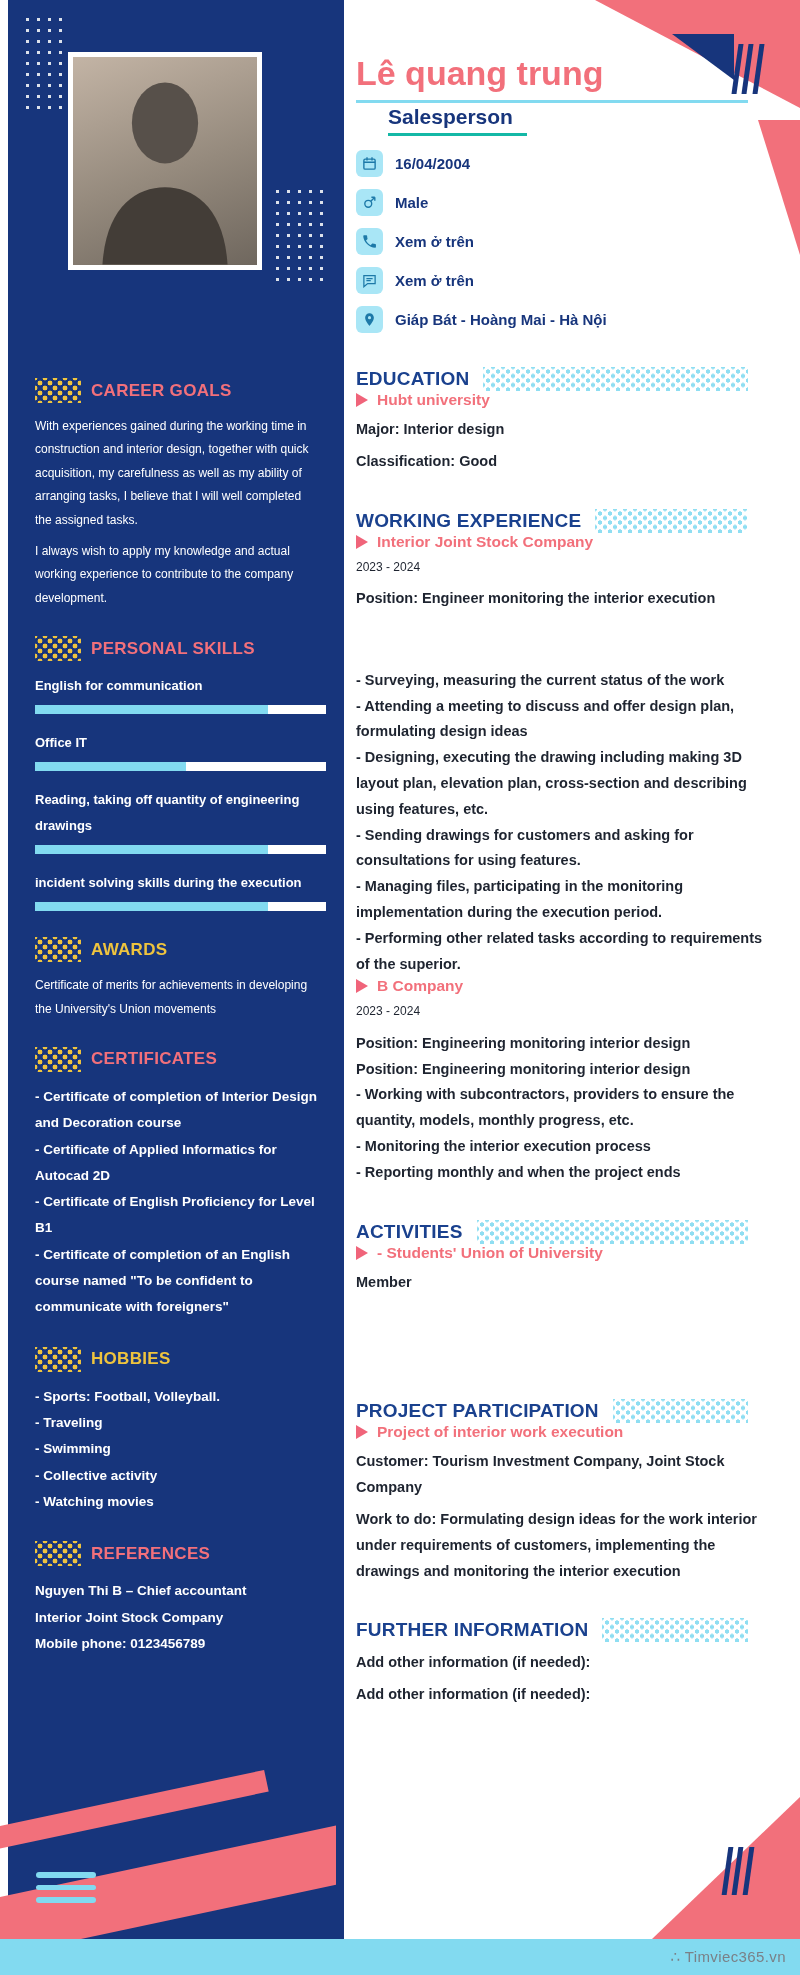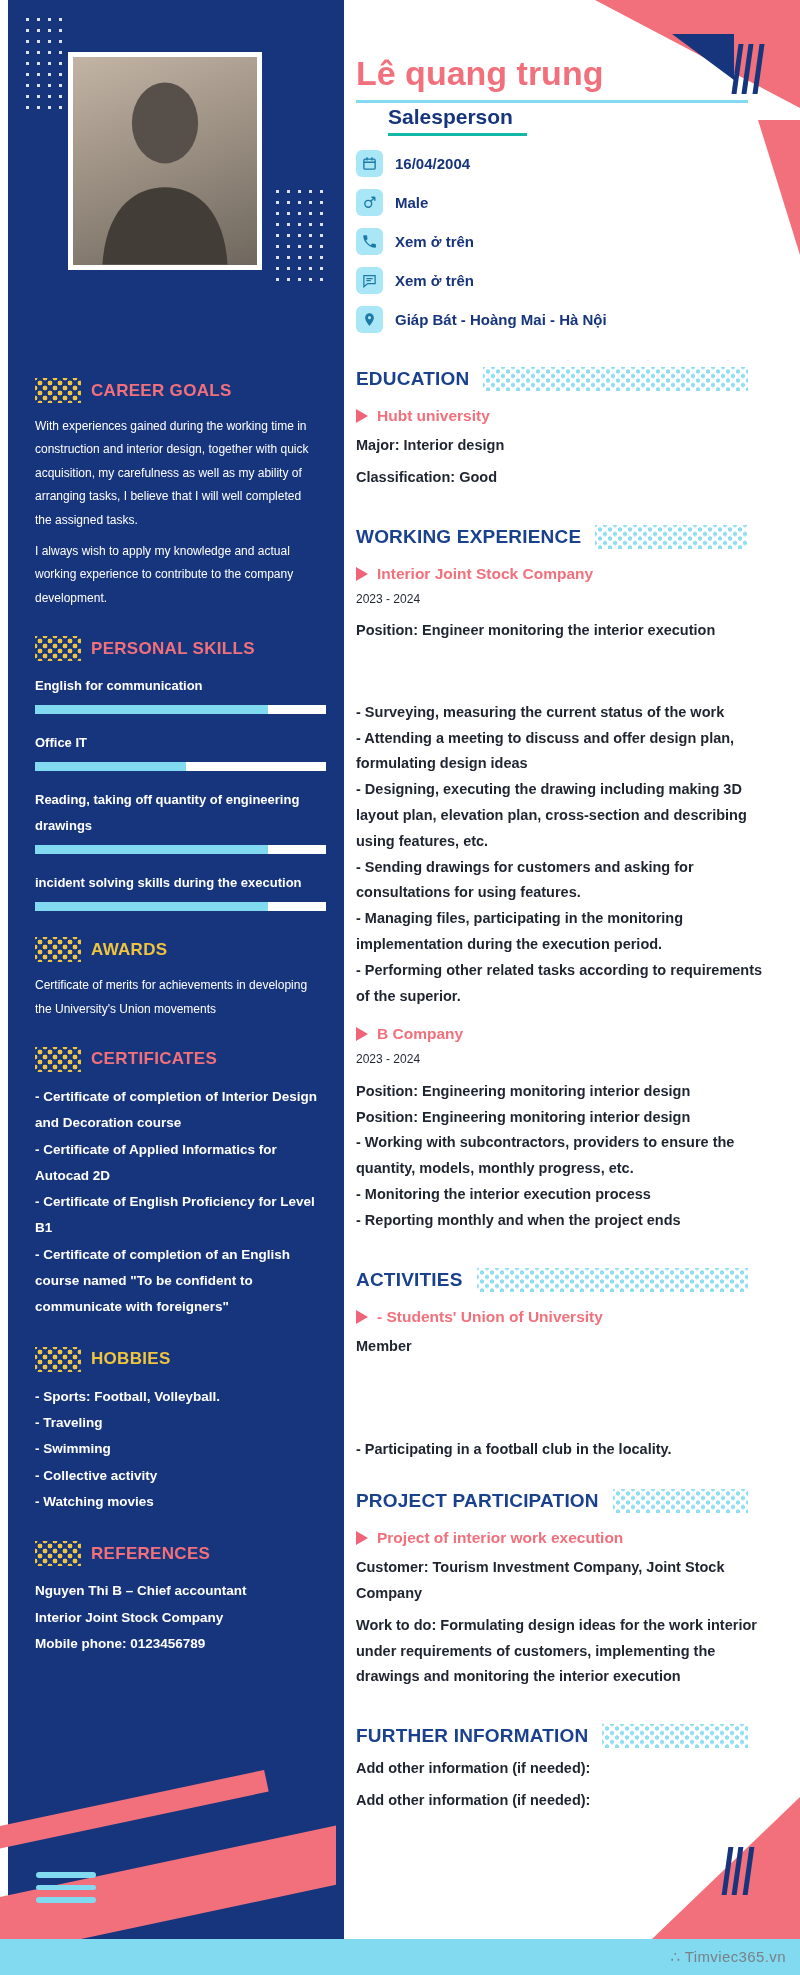--- a/index.html
+++ b/index.html
@@ -39,21 +39,21 @@
   .contact-icon{flex:none;width:27px;height:27px;border-radius:6px;background:#A9E6F6;color:#1D79A8;display:flex;align-items:center;justify-content:center;}
   .contact-icon svg{width:15px;height:15px;}
   .contact-text{font-size:15px;font-weight:bold;color:#17357C;}
   .main-section{margin-top:34px;}
   .main-section.tight{margin-top:26px;}
   .sec-head{display:flex;align-items:center;}
   .sec-head h2{margin:0;font-size:19px;font-weight:bold;color:#1A418E;letter-spacing:.2px;white-space:nowrap;}
   .dots-cyan{flex:1;height:24px;margin:0 28px 0 14px;
     background-image:radial-gradient(circle,#8FDEF2 2px,transparent 2.2px),radial-gradient(circle,#8FDEF2 2px,transparent 2.2px);
     background-size:10px 9px;background-position:0 0,5px 4.5px;}
-  .sub-head{display:flex;align-items:center;gap:9px;margin-top:16px;}
+  .sub-head{display:flex;align-items:center;gap:9px;margin-top:0;}
   .tri{width:0;height:0;border-left:12px solid #F0647A;border-top:7px solid transparent;border-bottom:7px solid transparent;}
   .sub-head span{font-size:15.5px;font-weight:bold;color:#F2707B;}
   .body-text{font-size:14.5px;font-weight:bold;color:#1E2430;line-height:1.78;}
   .date{font-size:12px;font-weight:normal;color:#1E2430;line-height:1.78;}
   .mt6{margin-top:6px;} .mt8{margin-top:8px;}
   .spacer-56{height:56px;} .spacer-78{height:78px;}
   
   .tr-pink{position:absolute;right:0;top:0;width:205px;height:108px;background:#F2707B;clip-path:polygon(0 0,100% 0,100% 100%);z-index:1;}
   .tr-pink2{position:absolute;right:0;top:120px;width:42px;height:135px;background:#F2707B;clip-path:polygon(0 0,100% 0,100% 100%);z-index:1;}
   .tr-navy{position:absolute;right:66px;top:34px;width:62px;height:46px;background:#17357C;clip-path:polygon(0 0,100% 0,100% 100%);z-index:2;}
@@ -292,21 +292,20 @@
     <div class="sec-head">
       <h2>ACTIVITIES</h2>
       <div class="dots-cyan"></div>
     </div>
     <div class="sub-head">
       <span class="tri"></span>
       <span>- Students' Union of University</span>
     </div>
     <div class="body-text mt8">Member</div>
     <div class="spacer-78"></div>
-    <div class="body-text">- Participating in a football club in the locality.</div>
   </section>
 
   <section class="main-section tight">
     <div class="sec-head">
       <h2>PROJECT PARTICIPATION</h2>
       <div class="dots-cyan"></div>
     </div>
     <div class="sub-head">
       <span class="tri"></span>
       <span>Project of interior work execution</span>

